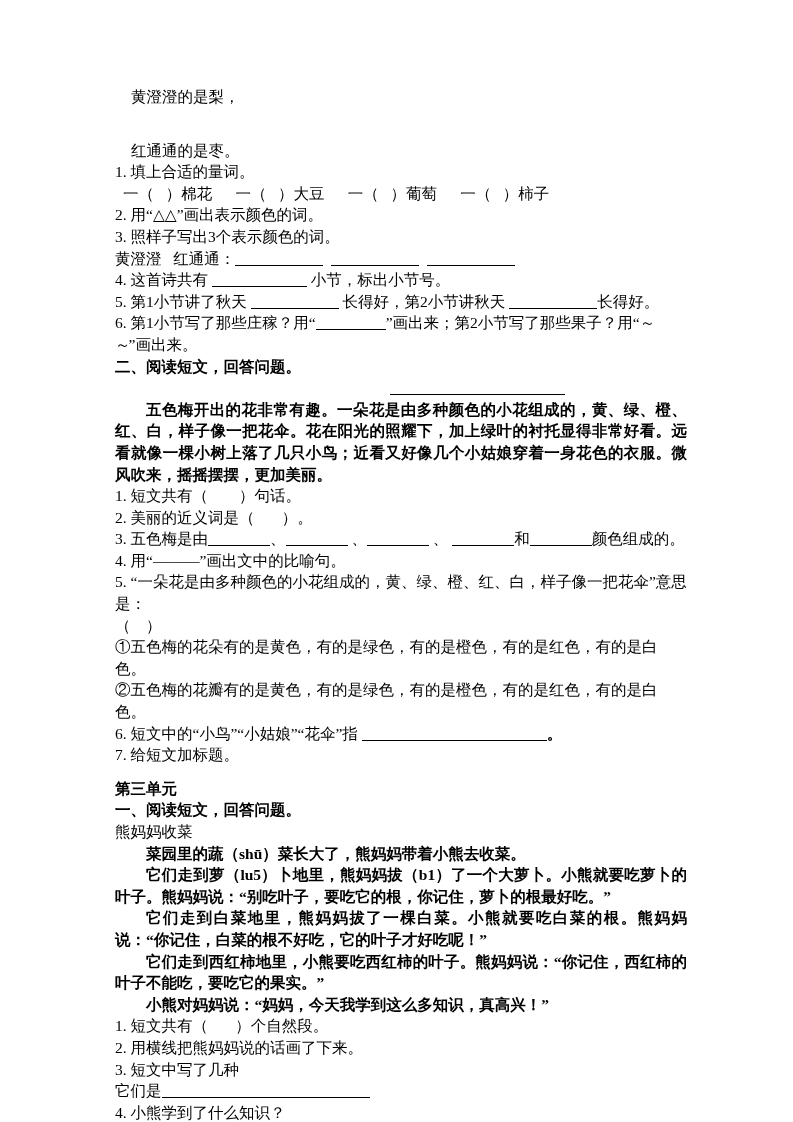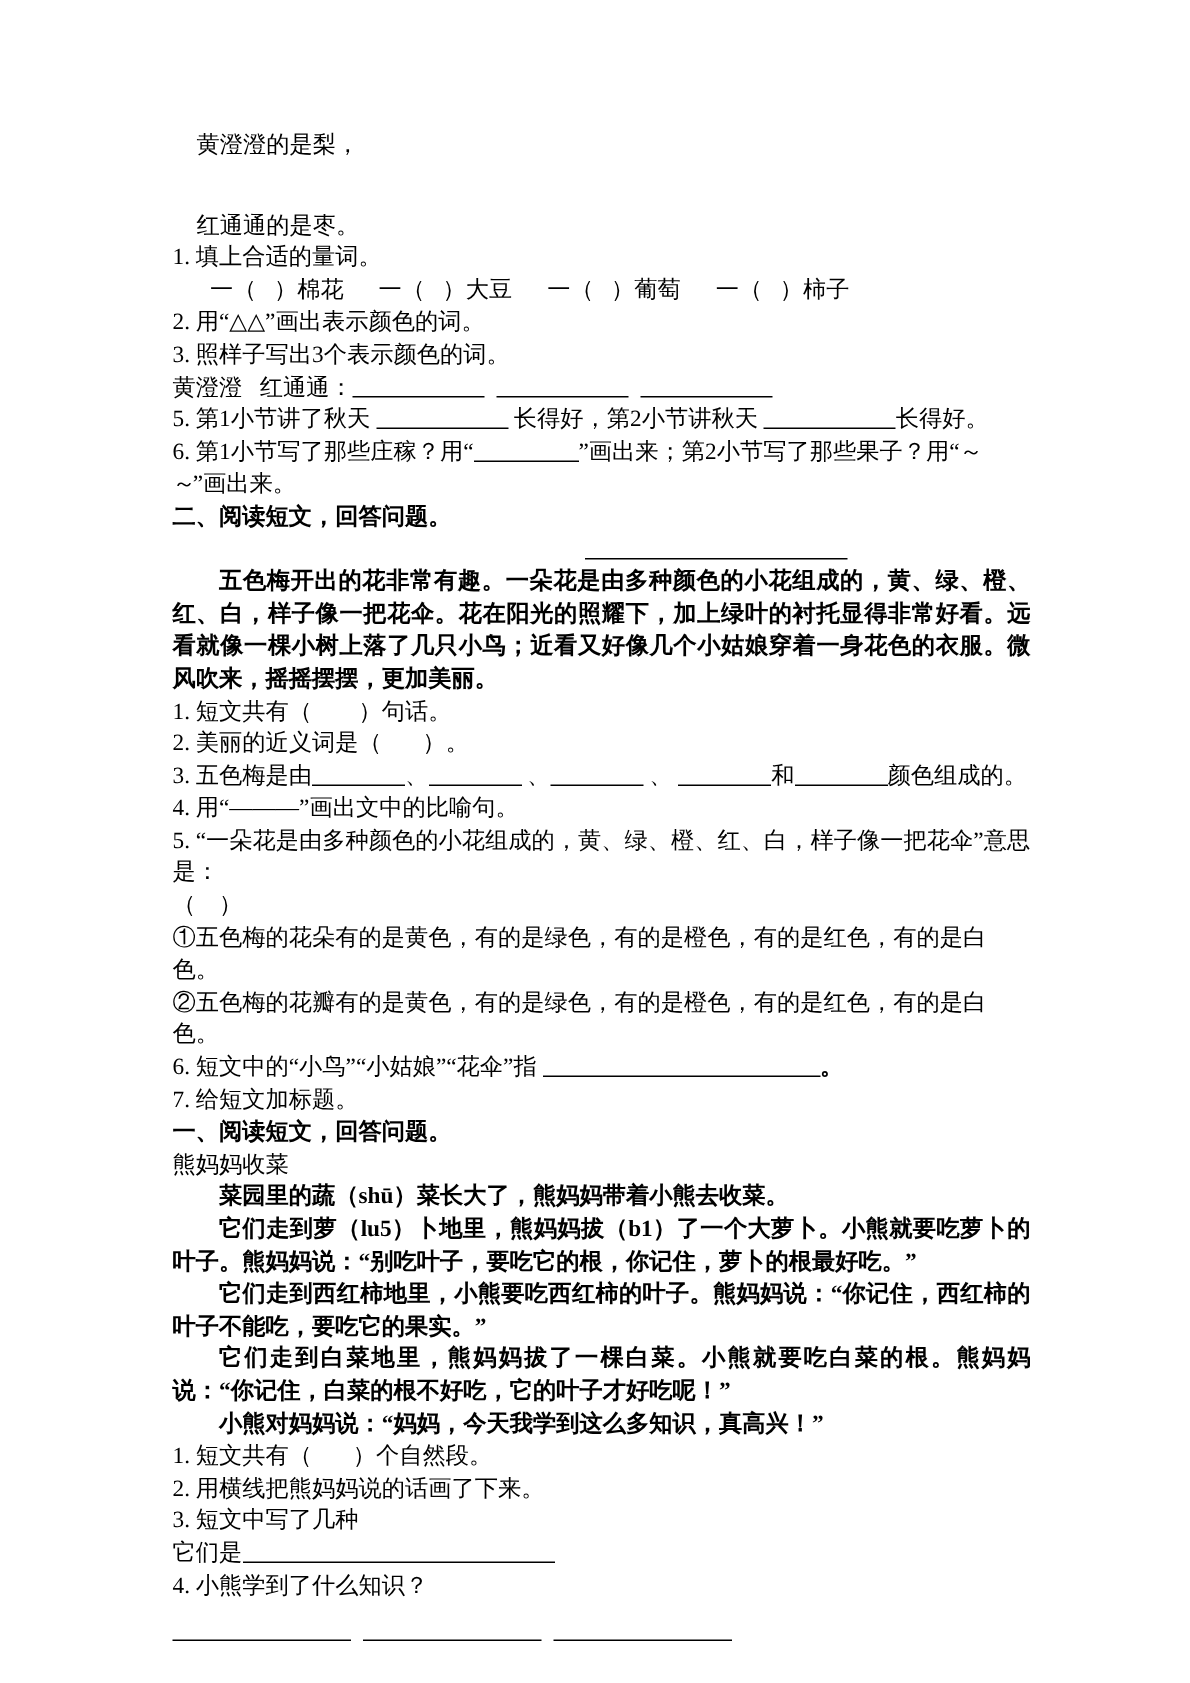--- a/index.html
+++ b/index.html
@@ -24,45 +24,47 @@
   }
   .wavy { letter-spacing: -2px; }
 </style>
 </head>
 <body>
 
 <div class="page">
     <div class="line" style="padding-left: 16px;"><span>黄澄澄的是梨，</span></div>
     <div class="line" style="padding-left: 16px; margin-top: 32px;"><span>红通通的是枣。</span></div>
     <div class="line"><span>1. 填上合适的量词。</span></div>
-    <div class="line" style="padding-left: 8px; margin-left: 17px;"><span>一（   ）棉花      一（   ）大豆      一（   ）葡萄      一（   ）柿子</span></div>
+    <div class="line" style="padding-left: 8px;"><span>一（   ）棉花      一（   ）大豆      一（   ）葡萄      一（   ）柿子</span></div>
     <div class="line"><span>2. 用“△△”画出表示颜色的词。</span></div>
     <div class="line"><span>3. 照样子写出3个表示颜色的词。</span></div>
     <div class="line"><span>黄澄澄   红通通：</span><span class="blank" style="width: 88px;"></span><span>  </span><span class="blank" style="width: 88px;"></span><span>  </span><span class="blank" style="width: 88px;"></span></div>
+    <div class="line"><span>4. 这首诗共有 </span><span class="blank" style="width: 95px;"></span><span> 小节，标出小节号。</span></div>
     <div class="line"><span>5. 第1小节讲了秋天 </span><span class="blank" style="width: 88px;"></span><span> 长得好，第2小节讲秋天 </span><span class="blank" style="width: 88px;"></span><span>长得好。</span></div>
     <div class="line"><span>6. 第1小节写了那些庄稼？用“</span><span class="blank" style="width: 70px;"></span><span>”画出来；第2小节写了那些果子？用“</span><span class="wavy">～～</span><span>”画出来。</span></div>
     <div class="line bold"><span>二、阅读短文，回答问题。</span></div>
     <div class="line" style="padding-left: 275px;"><span class="blank" style="width: 175px;"></span></div>
     <div class="para"><span>五色梅开出的花非常有趣。一朵花是由多种颜色的小花组成的，黄、绿、橙、红、白，样子像一把花伞。花在阳光的照耀下，加上绿叶的衬托显得非常好看。远看就像一棵小树上落了几只小鸟；近看又好像几个小姑娘穿着一身花色的衣服。微风吹来，摇摇摆摆，更加美丽。</span></div>
     <div class="line"><span>1. 短文共有（        ）句话。</span></div>
     <div class="line"><span>2. 美丽的近义词是（       ）。</span></div>
     <div class="line"><span>3. 五色梅是由</span><span class="blank" style="width: 62px;"></span><span>、</span><span class="blank" style="width: 62px;"></span><span> 、</span><span class="blank" style="width: 62px;"></span><span> 、 </span><span class="blank" style="width: 62px;"></span><span>和</span><span class="blank" style="width: 62px;"></span><span>颜色组成的。</span></div>
     <div class="line"><span>4. 用“———”画出文中的比喻句。</span></div>
     <div class="line"><span>5. “一朵花是由多种颜色的小花组成的，黄、绿、橙、红、白，样子像一把花伞”意思是：</span></div>
     <div class="line"><span>（    ）</span></div>
     <div class="line"><span>①五色梅的花朵有的是黄色，有的是绿色，有的是橙色，有的是红色，有的是白色。</span></div>
     <div class="line"><span>②五色梅的花瓣有的是黄色，有的是绿色，有的是橙色，有的是红色，有的是白色。</span></div>
     <div class="line"><span>6. 短文中的“小鸟”“小姑娘”“花伞”指 </span><span class="blank" style="width: 185px;"></span><span class="bold">。</span></div>
     <div class="line"><span>7. 给短文加标题。</span></div>
+    <div class="line bold" style="margin-top: 12px;"><span>第三单元</span></div>
     <div class="line bold"><span>一、阅读短文，回答问题。</span></div>
     <div class="line"><span>熊妈妈收菜</span></div>
     <div class="para"><span>菜园里的蔬（shū）菜长大了，熊妈妈带着小熊去收菜。</span></div>
     <div class="para"><span>它们走到萝（lu5）卜地里，熊妈妈拔（b1）了一个大萝卜。小熊就要吃萝卜的叶子。熊妈妈说：“别吃叶子，要吃它的根，你记住，萝卜的根最好吃。”</span></div>
+    <div class="para"><span>它们走到白菜地里，熊妈妈拔了一棵白菜。小熊就要吃白菜的根。熊妈妈说：“你记住，白菜的根不好吃，它的叶子才好吃呢！”</span></div>
     <div class="para"><span>它们走到西红柿地里，小熊要吃西红柿的叶子。熊妈妈说：“你记住，西红柿的叶子不能吃，要吃它的果实。”</span></div>
-    <div class="para"><span>它们走到白菜地里，熊妈妈拔了一棵白菜。小熊就要吃白菜的根。熊妈妈说：“你记住，白菜的根不好吃，它的叶子才好吃呢！”</span></div>
     <div class="para"><span>小熊对妈妈说：“妈妈，今天我学到这么多知识，真高兴！”</span></div>
     <div class="line"><span>1. 短文共有（       ）个自然段。</span></div>
     <div class="line"><span>2. 用横线把熊妈妈说的话画了下来。</span></div>
     <div class="line"><span>3. 短文中写了几种</span></div>
     <div class="line"><span>它们是</span><span class="blank" style="width: 208px;"></span></div>
     <div class="line"><span>4. 小熊学到了什么知识？</span></div>
     <div class="line" style="margin-top: 9px;"><span class="blank" style="width: 119px;"></span><span>  </span><span class="blank" style="width: 119px;"></span><span>  </span><span class="blank" style="width: 119px;"></span></div>
   </div>
 
 </body></html>

